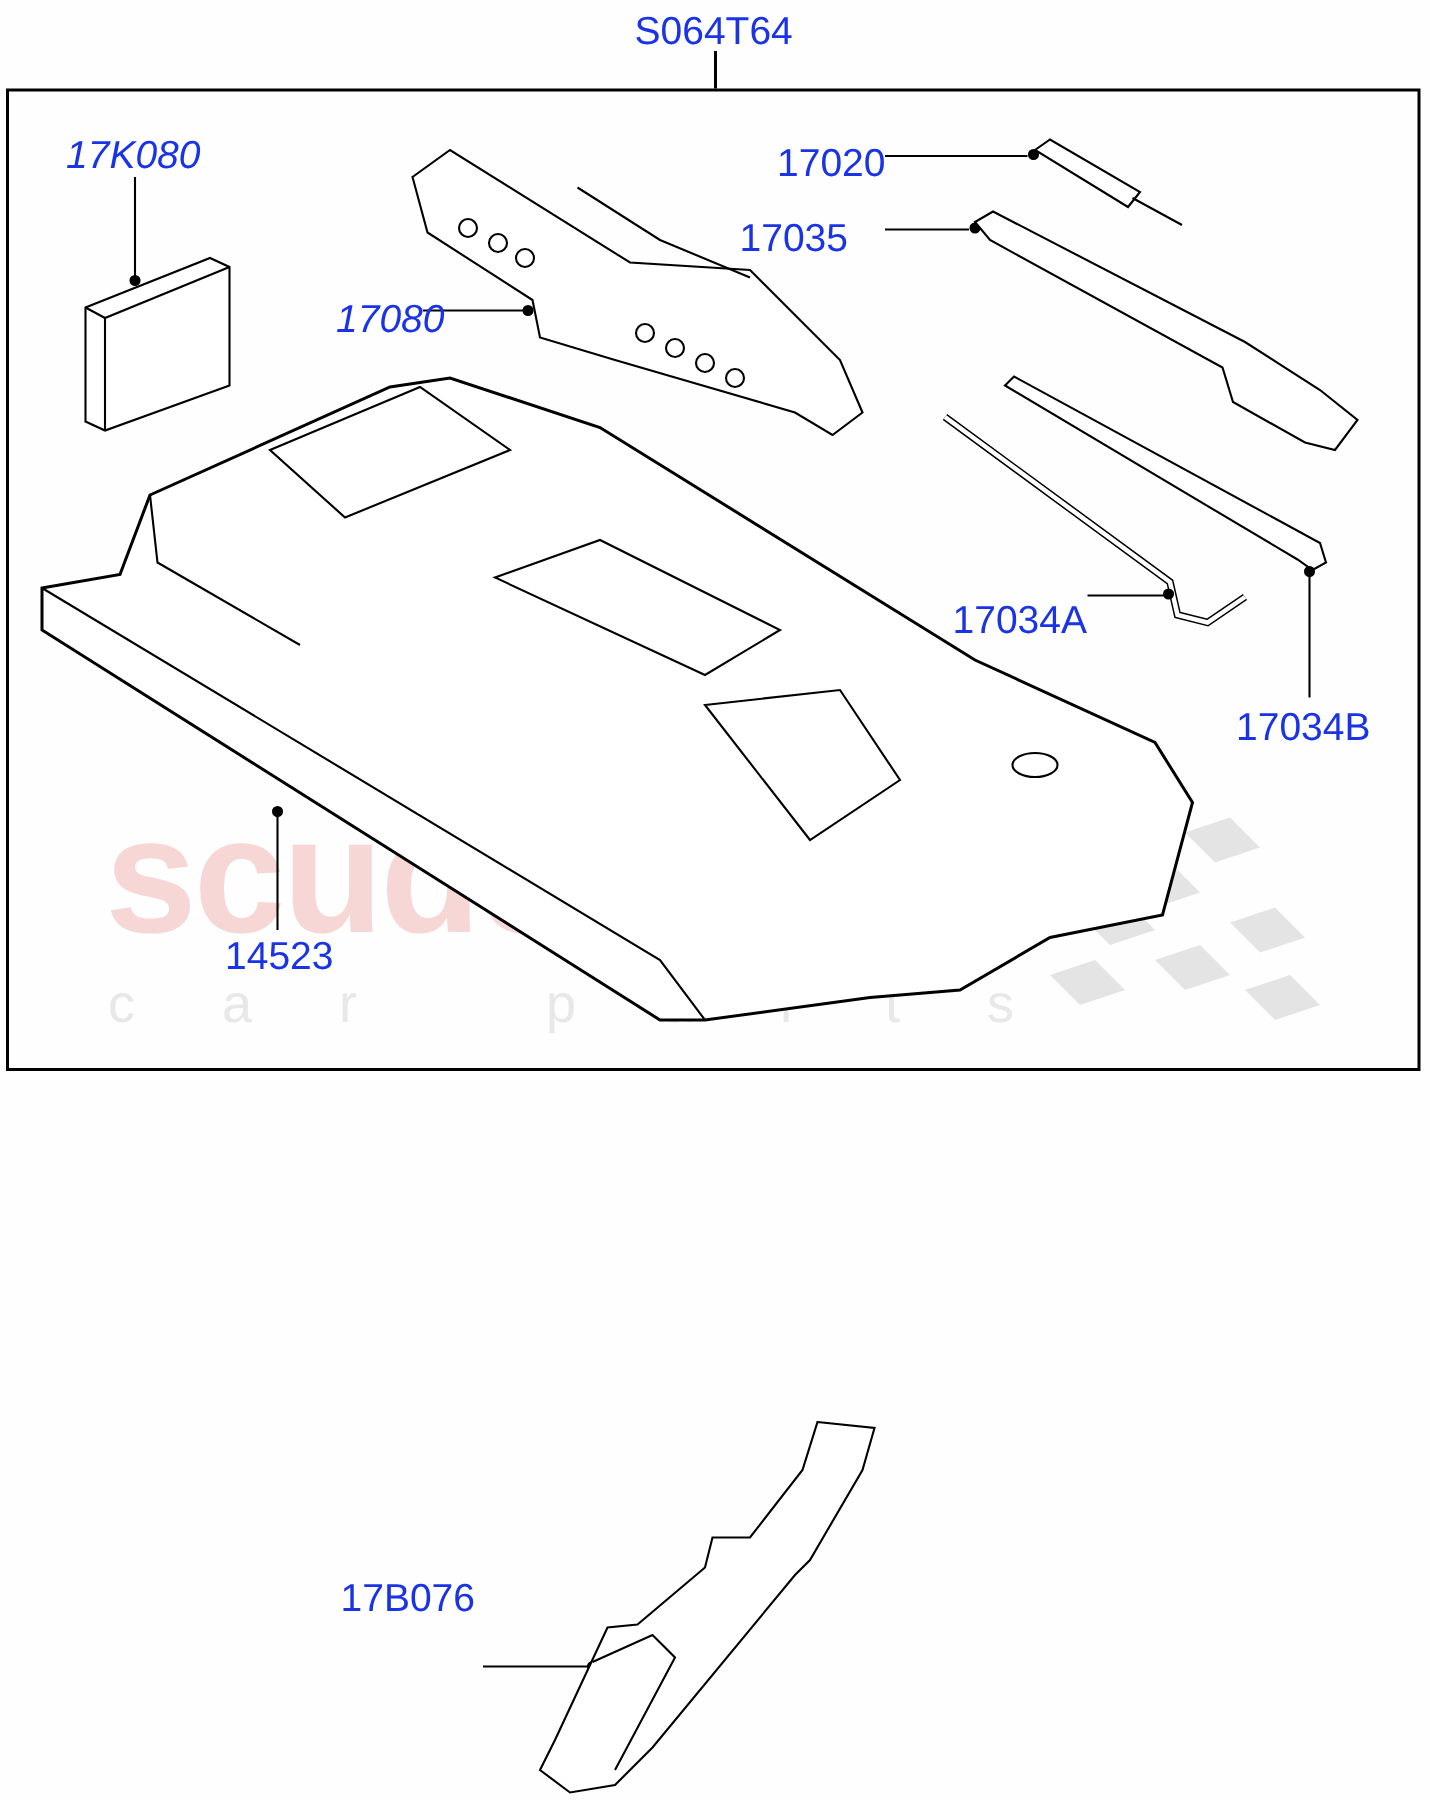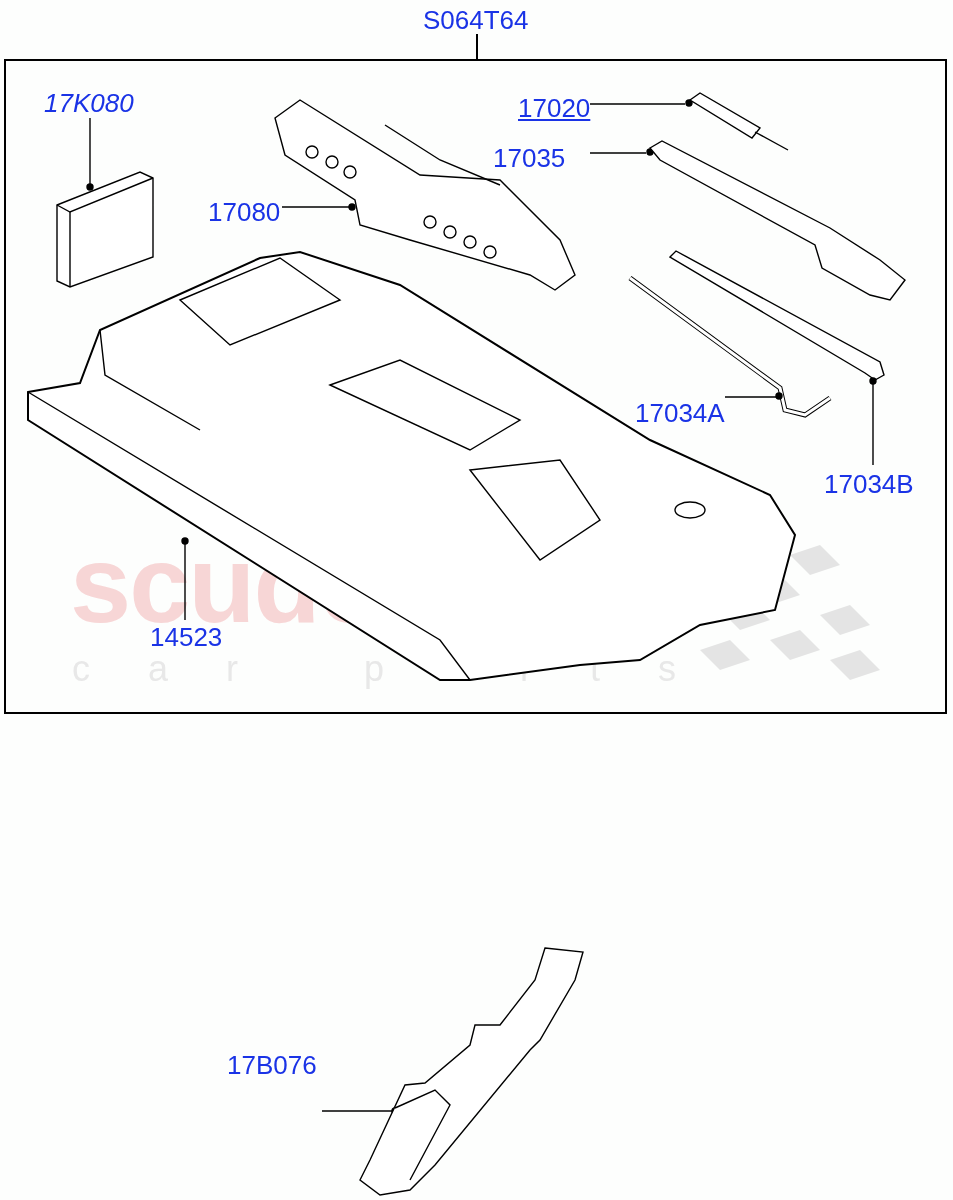--- a/index.html
+++ b/index.html
@@ -83,19 +83,19 @@
   <circle cx="185" cy="541" r="3" fill="#000"></circle>
 
   <line x1="322" y1="1111" x2="393" y2="1111"></line>
   <circle cx="395" cy="1111" r="3" fill="#000"></circle>
   <polygon points="545,948 583,952 575,980 540,1040 530,1050 435,1165 410,1190 380,1195 360,1180 370,1160 405,1085 425,1083 470,1045 475,1025 500,1025 535,980" fill="#fff"></polygon>
   <polyline points="395,1108 435,1090 450,1105 410,1180"></polyline>
 </svg>
 
 <div class="callout" style="left:423px;top:9px;">S064T64</div>
 <div class="callout" style="left:44px;top:92px;font-style:italic;">17K080</div>
-<div class="callout" style="left:208px;top:201px;">17080</div>
-<div class="callout" style="left:518px;top:97px;text-decoration:underline;">17020</div>
+<div class="callout" style="left:224px;top:201px;font-style:italic;">17080</div>
+<div class="callout" style="left:518px;top:97px;">17020</div>
 <div class="callout" style="left:493px;top:147px;">17035</div>
 <div class="callout" style="left:635px;top:402px;">17034A</div>
 <div class="callout" style="left:824px;top:473px;text-align:right;">17034B</div>
 <div class="callout" style="left:150px;top:626px;">14523</div>
 <div class="callout" style="left:227px;top:1054px;">17B076</div>
 
 </body></html>

